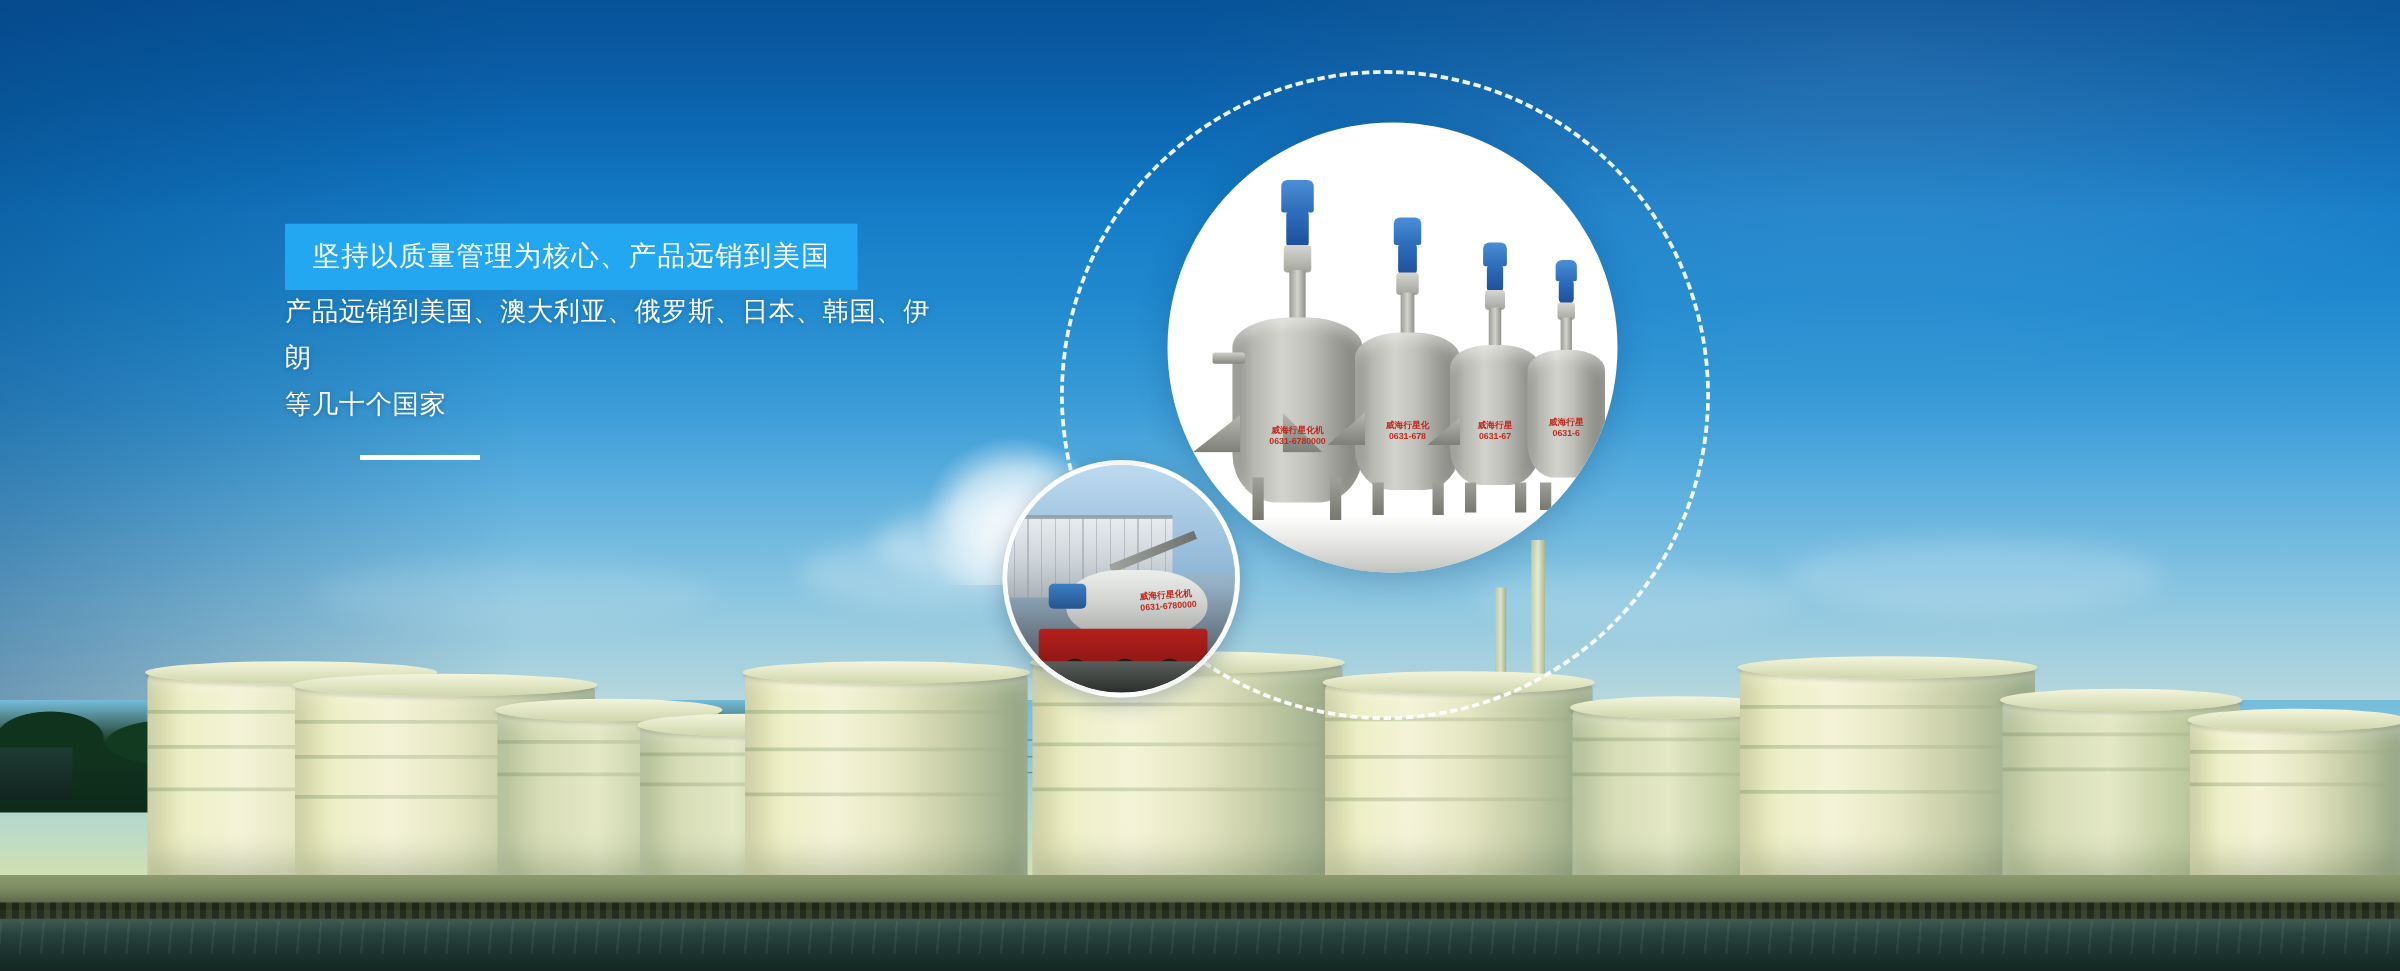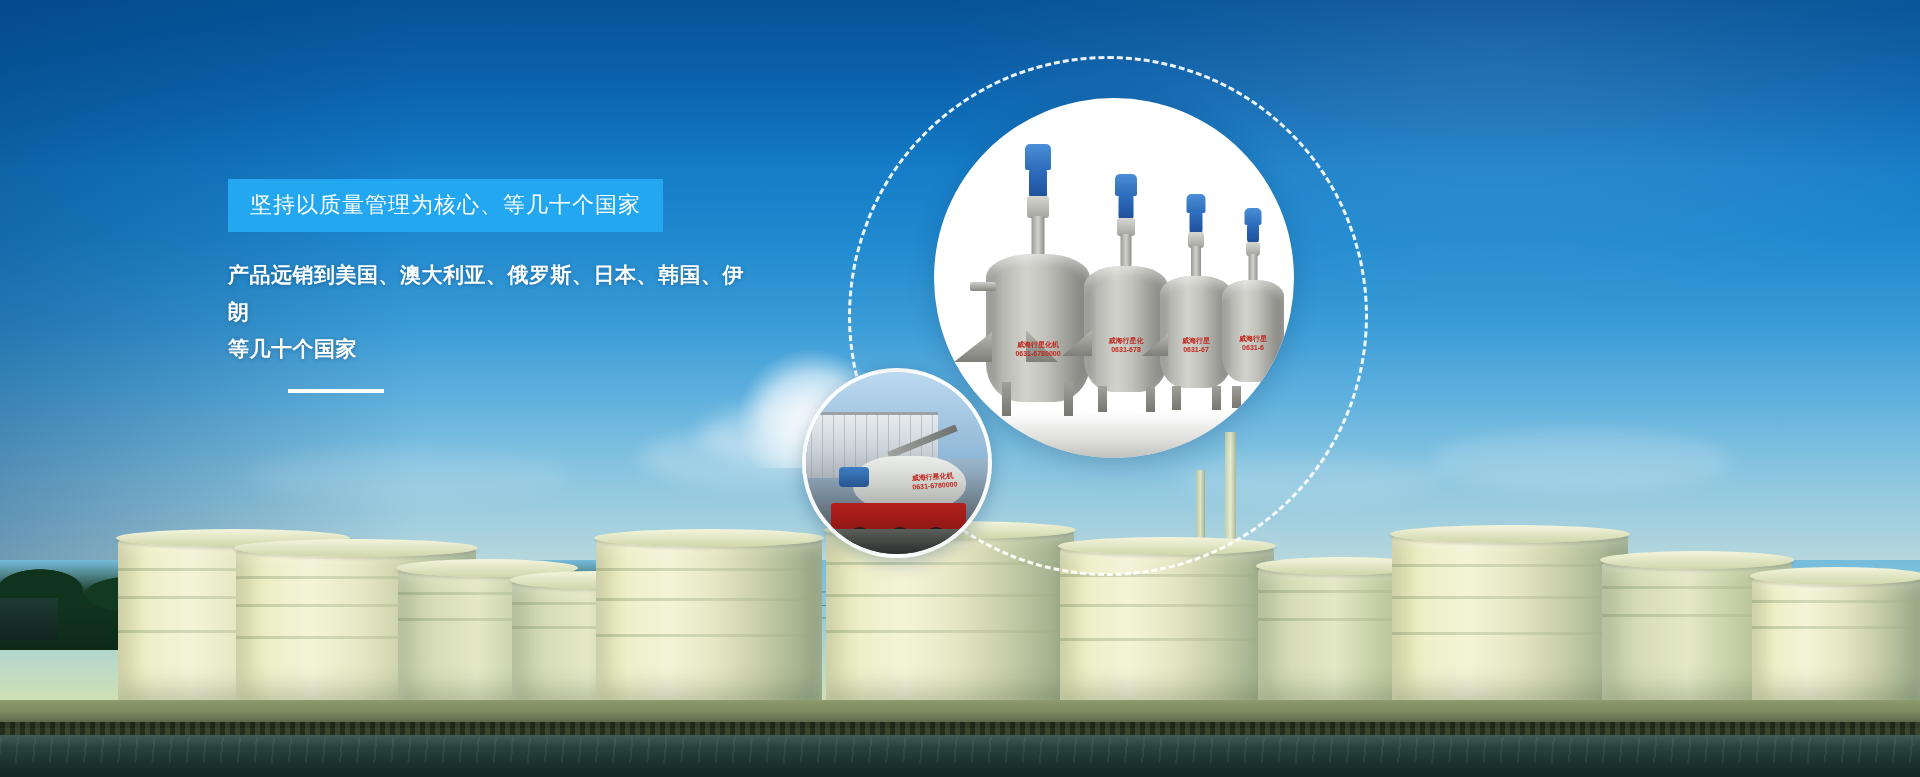--- a/index.html
+++ b/index.html
@@ -102,24 +102,23 @@
   }
 
   .subtitle-bar {
     display:inline-block; margin-top:24px;
     background:#22a7f0; color:#ffffff;
     font-size:22px; letter-spacing:1px;
     padding:11px 22px 12px 22px;
   }
 
   .desc {
-    margin-top:25px; color:#ffffff; font-size:21px; line-height:1.75;
+    color:#ffffff; font-size:21px; line-height:1.75;
     letter-spacing:.5px; max-width:520px;
     text-shadow:0 1px 4px rgba(0,40,80,.35);
-    font-weight:bold;
   }
 
   .divider {
     margin-top:22px; margin-left:60px; width:96px; height:4px; background:#ffffff;
   }
 
   
   .dashed-ring {
     position:absolute; left:848px; top:56px; width:520px; height:520px;
     border-radius:50%; border:3px dashed rgba(255,255,255,.92);
@@ -393,21 +392,21 @@
     </div>
     <div class="inset-truck"></div>
     <div class="inset-wheel" style="left:24%;"></div>
     <div class="inset-wheel" style="left:46%;"></div>
     <div class="inset-wheel" style="left:66%;"></div>
     <div class="inset-ground"></div>
   </div>
   <div class="inset-smoke" style="position:absolute;left:736px;top:348px;width:150px;height:120px;z-index:24;"></div>
 
   <div class="textblock">
-    <div class="subtitle-bar">坚持以质量管理为核心、等几十个国家</div>
+    <div class="subtitle-bar">坚持以质量管理为核心、产品远销到美国</div>
     <div class="desc">
       <span>产品远销到美国、澳大利亚、俄罗斯、日本、韩国、伊朗</span><br>
       <span>等几十个国家</span>
     </div>
     <div class="divider"></div>
   </div>
 
 </div>
 
 </body></html>

